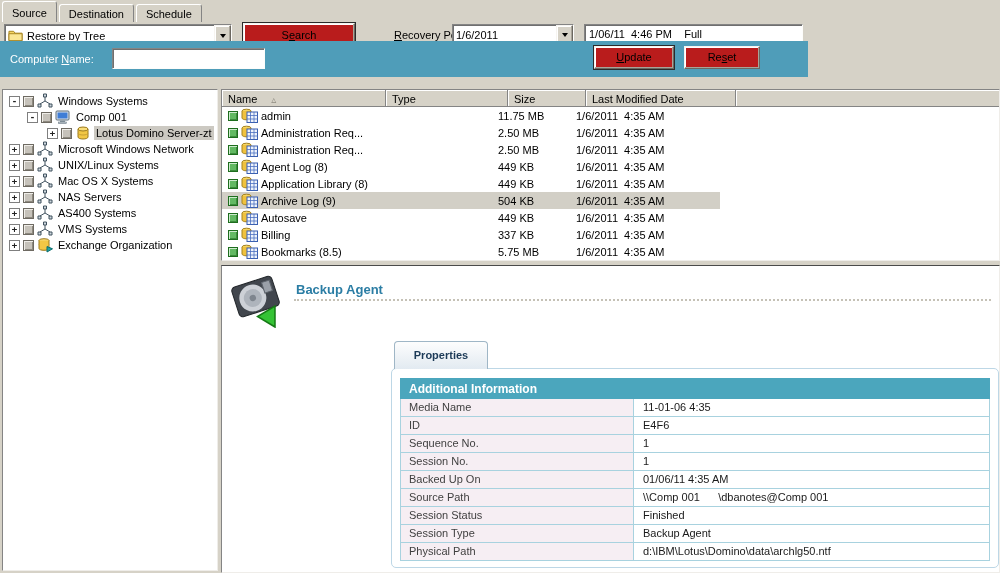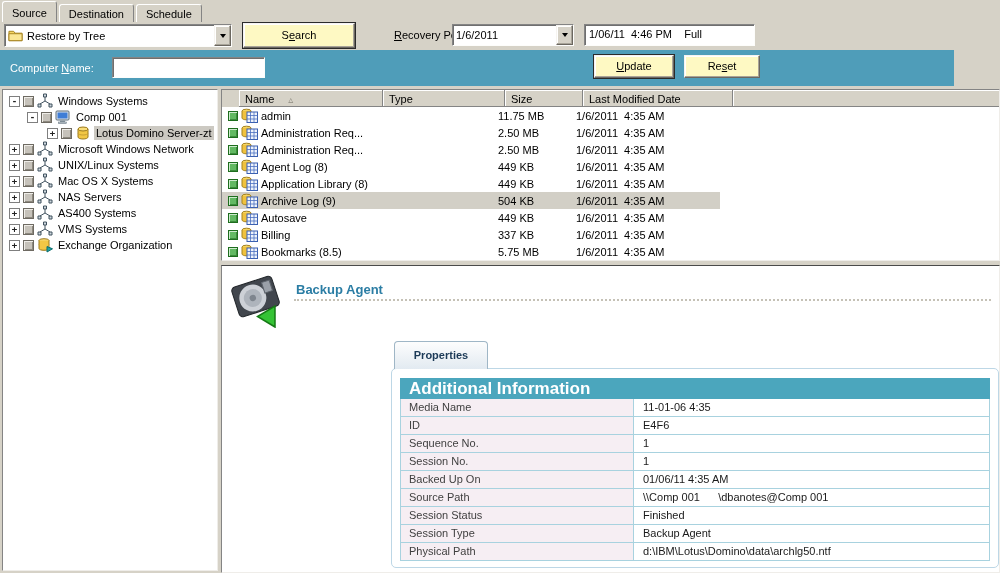--- a/index.html
+++ b/index.html
@@ -6,37 +6,37 @@
   body { background:#9a9a9a; }
   .screen {
     position:relative; width:1000px; height:573px; overflow:hidden;
     background:#d6d2c7; font-family:"Liberation Sans", sans-serif; font-size:11px; color:#000;
   }
   .abs { position:absolute; }
   .accel { text-decoration:underline; }
 
   
   .sunken { background:#fff; border:1px solid #848484; border-right-color:#fdfdfb; border-bottom-color:#fdfdfb; box-shadow: inset 1px 1px 0 #6f6f6f; }
-  .btn { background:#fef9c3; border:1px solid #6b6760; border-top-color:#f6f4f0; border-left-color:#f6f4f0;
+  .btn { background:#b91c1c; border:1px solid #6b6760; border-top-color:#f6f4f0; border-left-color:#f6f4f0;
          box-shadow: inset -1px -1px 0 #a8a499, inset 1px 1px 0 #fff; text-align:center; cursor:default; }
   .btn.default { box-shadow: 0 0 0 1px #2b2b2b, inset -1px -1px 0 #a8a499, inset 1px 1px 0 #fff; }
   .combo { display:flex; align-items:center; }
   .combo .cbtext { flex:1; padding:2px 3px; display:flex; align-items:center; gap:4px; overflow:hidden; white-space:nowrap; }
   .drop { width:17px; align-self:stretch; background:#d6d2c7; border:1px solid #6b6760; border-top-color:#f6f4f0; border-left-color:#f6f4f0;
           box-shadow: inset -1px -1px 0 #a8a499, inset 1px 1px 0 #fff; display:flex; align-items:center; justify-content:center; }
   .darr { width:0; height:0; border-left:3.5px solid transparent; border-right:3.5px solid transparent; border-top:4px solid #000; }
 
   
   .tabstrip { position:absolute; left:2px; top:1px; height:21px; display:flex; align-items:flex-end; }
   .tab { background:#d6d2c7; border:1px solid #848484; border-bottom:none; border-top-color:#fff; border-left-color:#fff;
          border-radius:3px 3px 0 0; padding:3px 9px 3px; margin-right:2px; height:18px; }
   .tab.active { height:21px; padding-top:5px; position:relative; z-index:2; }
 
   
-  .tealbar { position:absolute; left:0; top:50px; width:954px; height:36px; background:#4f9db9;text-decoration:underline; }
+  .tealbar { position:absolute; left:0; top:41px; width:808px; height:36px; background:#4f9db9;text-decoration:underline; }
   .tealbar .lbl { position:absolute; left:10px; top:12px; color:#fff; }
 
   
   .panel { position:absolute; background:#fff; border:1px solid #848484; border-right-color:#efede9; border-bottom-color:#efede9; overflow:hidden; }
   .tree-panel { left:2px; top:89px; width:216px; height:482px; }
   .list-panel { left:221px; top:89px; width:779px; height:172px; }
   .details-panel { left:221px; top:265px; width:779px; height:308px; border-top:1px solid #4a4a4a; }
 
   
   .trow { display:flex; align-items:center; height:16px; gap:3px; white-space:nowrap; }
@@ -68,21 +68,21 @@
 
   
   .details-title { position:absolute; left:74px; top:16px; font-weight:bold; font-size:13px; color:#2b7da4; }
   .dotline { position:absolute; left:72px; right:8px; top:33px; border-bottom:2px dotted #c5c1b6; }
   .ptab { position:absolute; left:172px; top:75px; width:94px; height:28px; z-index:2;
           background:linear-gradient(#fdfdfd,#e2eaf1); border:1px solid #9fb6c6; border-bottom:none;
           border-radius:4px 4px 0 0; font-weight:bold; color:#1c3a57; text-align:center; line-height:27px; }
   .pcontainer { position:absolute; left:169px; top:102px; width:608px; height:200px;
                 background:#fff; border:1px solid #bdd7e6; border-radius:5px; }
   .ptable { position:absolute; left:8px; top:9px; width:590px; }
-  .phead { background:#4ba6bd; border:1px solid #4ba6bd; color:#fff; font-weight:bold; font-size:17px;
+  .phead { background:#4ba6bd; border:1px solid #4ba6bd; color:#fff; font-weight:bold; font-size:12px;
            height:21px; line-height:20px; padding-left:8px; }
   .prow { display:flex; border:1px solid #a8d2df; border-top:none; height:18px; }
   .pl { width:233px; background:#f6eef3; border-right:1px solid #a8d2df; color:#3f3f3f; padding:2px 0 0 8px; }
   .pr { flex:1; background:#fff; padding:2px 0 0 9px; white-space:pre; color:#1a1a1a; }
 </style>
 </head>
 <body>
 
 <div class="screen">
 
@@ -117,21 +117,21 @@
 
   <div class="abs combo sunken" style="left:452px; top:24px; width:122px; height:22px;">
     <span class="cbtext">
         <span>1/6/2011</span>
       </span>
     <span class="drop">
         <span class="darr"></span>
       </span>
   </div>
 
-  <div class="abs sunken" style="left:584px; top:24px; width:171px; height:22px; padding:3px 4px; white-space:pre;">1/06/11  4:46 PM    Full</div>
+  <div class="abs sunken" style="left:584px; top:24px; width:219px; height:22px; padding:3px 4px; white-space:pre;">1/06/11  4:46 PM    Full</div>
 
   <div class="tealbar">
     <span class="lbl">
       <span>Computer </span><span class="accel">N</span><span>ame:</span>
     </span>
     <input class="abs sunken" style="left: 112px; top: 7px; width: 153px; height: 21px; font: 11px &quot;Liberation Sans&quot;, sans-serif; padding: 0px 3px;" value="">
     <div class="abs btn default" style="left:594px; top:5px; width:80px; height:23px; padding-top:4px;">
       <span></span><span class="accel">U</span><span>pdate</span>
     </div>
     <div class="abs btn" style="left:684px; top:5px; width:76px; height:23px; padding-top:4px;">
@@ -262,21 +262,21 @@
             <path d="M2 7.5v4c0 1 2.2 1.8 5 1.8s5-.8 5-1.8v-4" fill="#f2c744" stroke="#9c7a1c"></path>
             <path d="M10 15l5.5-3.2L10 9.5z" fill="#1fa3a3" stroke="#0c6d6d"></path>
           </svg>
         </span>
       <span class="tlabel">Exchange Organization</span>
     </div>
   </div>
 
   <div class="panel list-panel">
     <div class="lheader">
-      <div class="hcell" style="width:144px;margin-left:17px;">
+      <div class="hcell" style="width:164px;">
         <span>Name</span>
         <span class="sortglyph">▵</span>
       </div>
       <div class="hcell" style="width:122px;">
           <span>Type</span>
         </div>
       <div class="hcell" style="width:78px;">
           <span>Size</span>
         </div>
       <div class="hcell" style="width:150px;">

